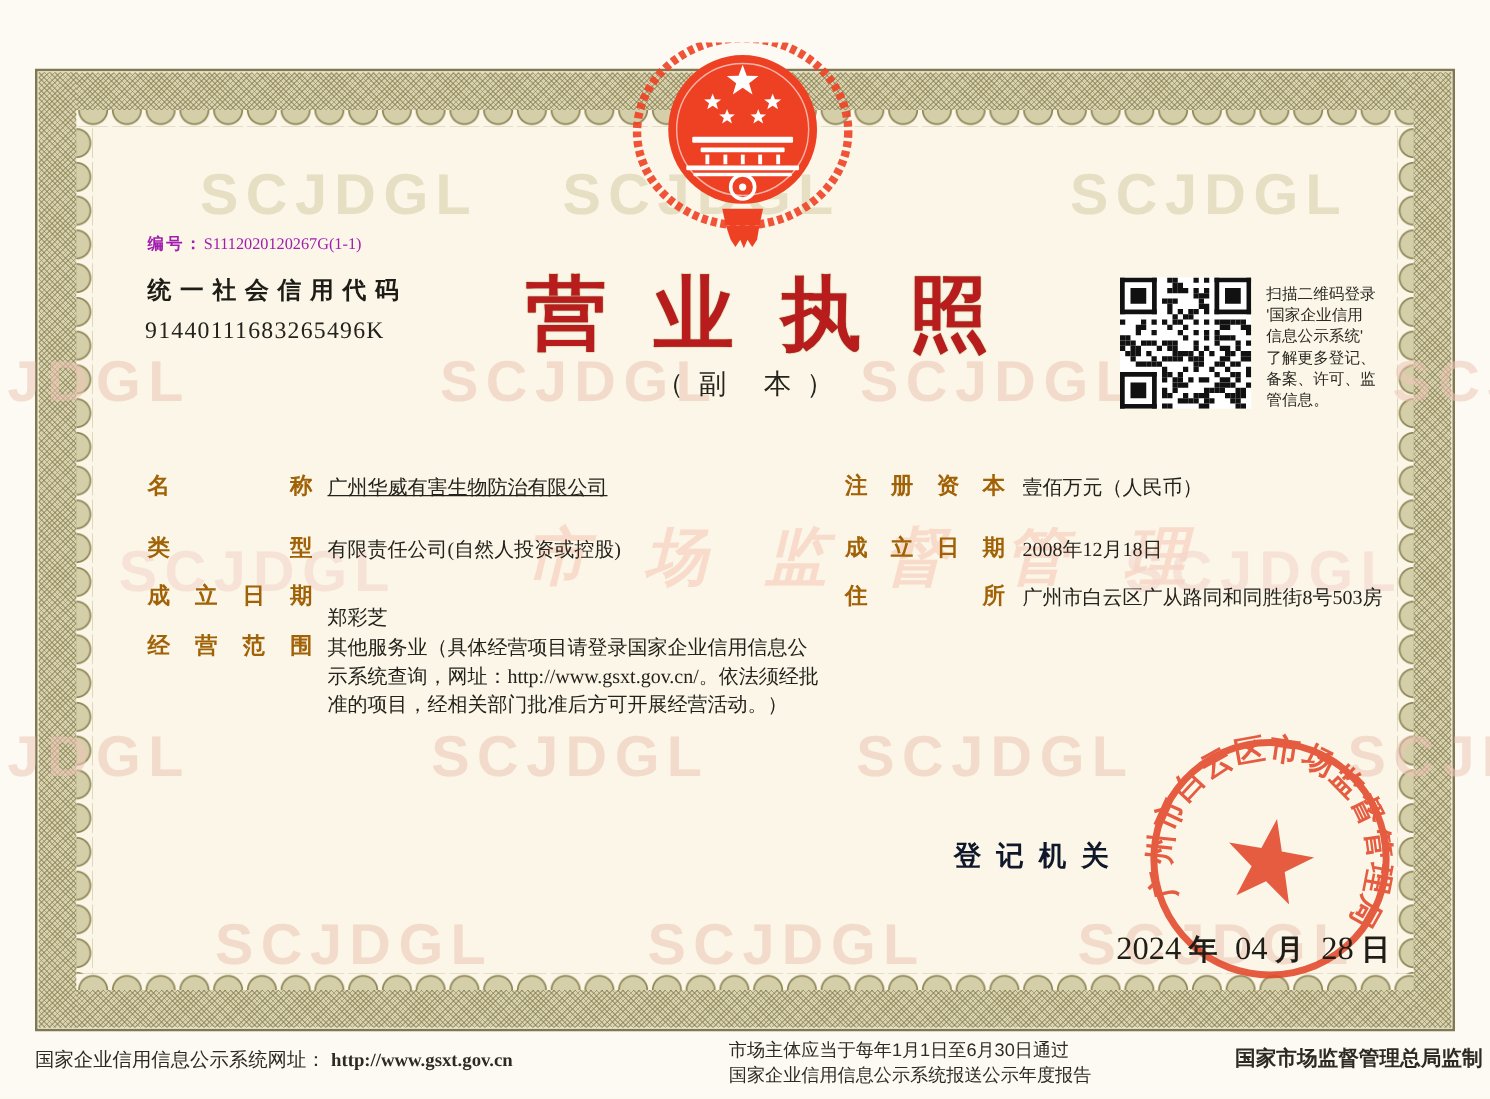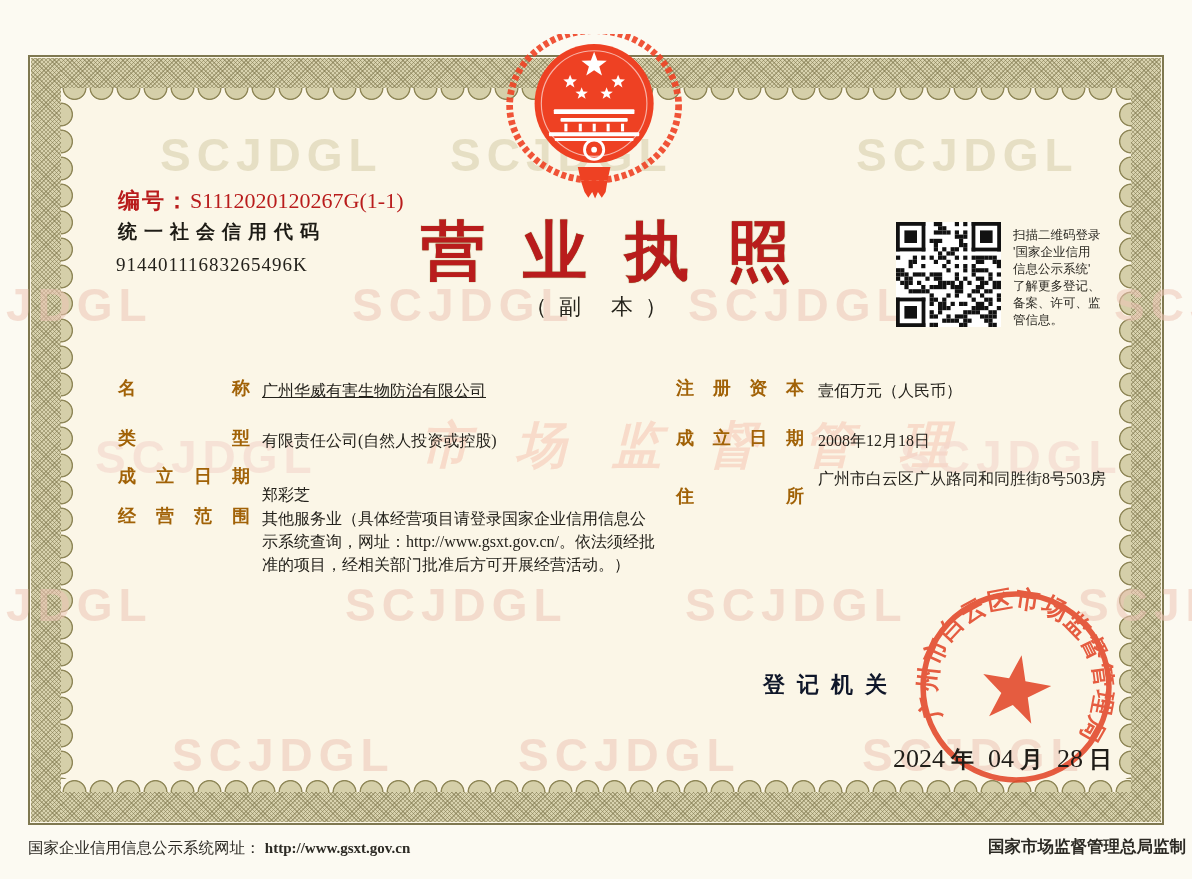--- a/index.html
+++ b/index.html
@@ -45,21 +45,21 @@
   .wm.faint{color:rgba(243,214,203,.6);}
   .wm-hanzi{position:absolute;font-size:50px;letter-spacing:16px;color:rgba(244,186,166,.45);z-index:1;font-weight:bold;white-space:nowrap;font-style:italic;}
   .wm1a{left:160px;top:128px;} .wm1b{left:450px;top:128px;} .wm1c{left:856px;top:128px;}
   .wm2a{left:6px;top:278px;}   .wm2b{left:352px;top:278px;} .wm2c{left:688px;top:278px;} .wm2d{left:1114px;top:278px;}
   .wm3a{left:95px;top:430px;}  .wm3h{left:420px;top:412px;} .wm3b{left:900px;top:430px;}
   .wm4a{left:6px;top:578px;}   .wm4b{left:345px;top:578px;} .wm4c{left:685px;top:578px;} .wm4d{left:1078px;top:578px;}
   .wm5a{left:172px;top:728px;} .wm5b{left:518px;top:728px;} .wm5c{left:862px;top:728px;}
 
   
   .emblem{left:501px;top:34px;width:192px;height:166px;z-index:2;}
-  .serial{left:118px;top:186px;font-size:22px;color:#b91c1c;z-index:2;}
+  .serial{left:118px;top:186px;font-size:13px;color:#a21caf;z-index:2;}
   .serial .lbl{font-weight:bold;letter-spacing:2px;}
   .serial .val{font-family:"Liberation Serif",serif;}
   .credit-label{left:118px;top:219px;font-size:19px;font-weight:bold;letter-spacing:7px;color:#1e1c16;z-index:2;}
   .credit-code{left:116px;top:254px;font-size:19px;font-family:"Liberation Serif",serif;letter-spacing:1px;color:#24221c;z-index:2;}
   .title{left:0;right:0;top:208px;text-align:center;font-size:64px;font-weight:bold;
     letter-spacing:38px;text-indent:38px;color:#b91c1c;z-index:2;text-shadow:0 0 1px #6e5f18;margin-left:20px;}
   .subtitle{left:0;right:0;top:292px;text-align:center;font-size:22px;letter-spacing:12px;text-indent:12px;color:#26241c;z-index:2;}
   .qr{left:896px;top:222px;width:105px;height:105px;z-index:2;background:#fff;}
   .qr svg{display:block;width:105px;height:105px;}
   .qr-caption{left:1013px;top:227px;width:102px;font-size:12.5px;line-height:17px;color:#2a2822;z-index:2;white-space:pre-line;}
@@ -68,21 +68,21 @@
   .flabel{position:absolute;font-size:18px;font-weight:bold;color:#a16207;z-index:2;
     width:132px;text-align:justify;text-align-last:justify;letter-spacing:0;}
   .fvalue{position:absolute;font-size:16px;font-family:"Liberation Serif",serif;color:#24221c;z-index:2;line-height:23px;}
   .l-name{left:118px;top:376px;}   .v-name{left:262px;top:379px;width:400px;text-decoration:underline;}
   .l-type{left:118px;top:426px;}   .v-type{left:262px;top:429px;width:400px;}
   .l-rep{left:118px;top:464px;}    .v-rep{left:262px;top:467px;width:400px;margin-top:16px;}
   .l-scope{left:118px;top:504px;}  .v-scope{left:262px;top:507px;width:398px;}
   .flabel.r{width:128px;}
   .l-cap{left:676px;top:376px;}    .v-cap{left:818px;top:379px;width:340px;}
   .l-est{left:676px;top:426px;}    .v-est{left:818px;top:429px;width:340px;}
-  .l-addr{left:676px;top:484px;}   .v-addr{left:818px;top:467px;width:345px;}
+  .l-addr{left:676px;top:464px;}   .v-addr{left:818px;top:467px;width:345px;}
 
   
   .authority{left:763px;top:670px;font-size:22px;font-weight:bold;letter-spacing:12px;color:#0f172a;z-index:2;}
   .seal{left:915px;top:586px;width:202px;height:202px;z-index:3;transform:rotate(10deg);opacity:.88;}
   .date-line{left:893px;top:744px;z-index:4;color:#1f1d18;white-space:nowrap;}
   .date-line .num{font-family:"Liberation Serif",serif;font-size:26px;}
   .date-line .unit{font-size:23px;font-weight:bold;margin:0 14px 0 6px;}
   .date-line .unit:last-child{margin-right:0;}
 
   
@@ -404,14 +404,16 @@
   </text>
 </svg>
 
 <div class="abs date-line"><span class="num">2024</span><span class="unit">年</span><span class="num">04</span><span class="unit">月</span><span class="num">28</span><span class="unit">日</span></div>
 
 <div class="abs foot foot-left">
   <span>国家企业信用信息公示系统网址：</span>
   <span class="url">http://www.gsxt.gov.cn</span>
 </div>
 <div class="abs foot foot-mid">
+  <div>市场主体应当于每年1月1日至6月30日通过</div>
+  <div>国家企业信用信息公示系统报送公示年度报告</div>
 </div>
 <div class="abs foot foot-right">国家市场监督管理总局监制</div>
 
 </body></html>

